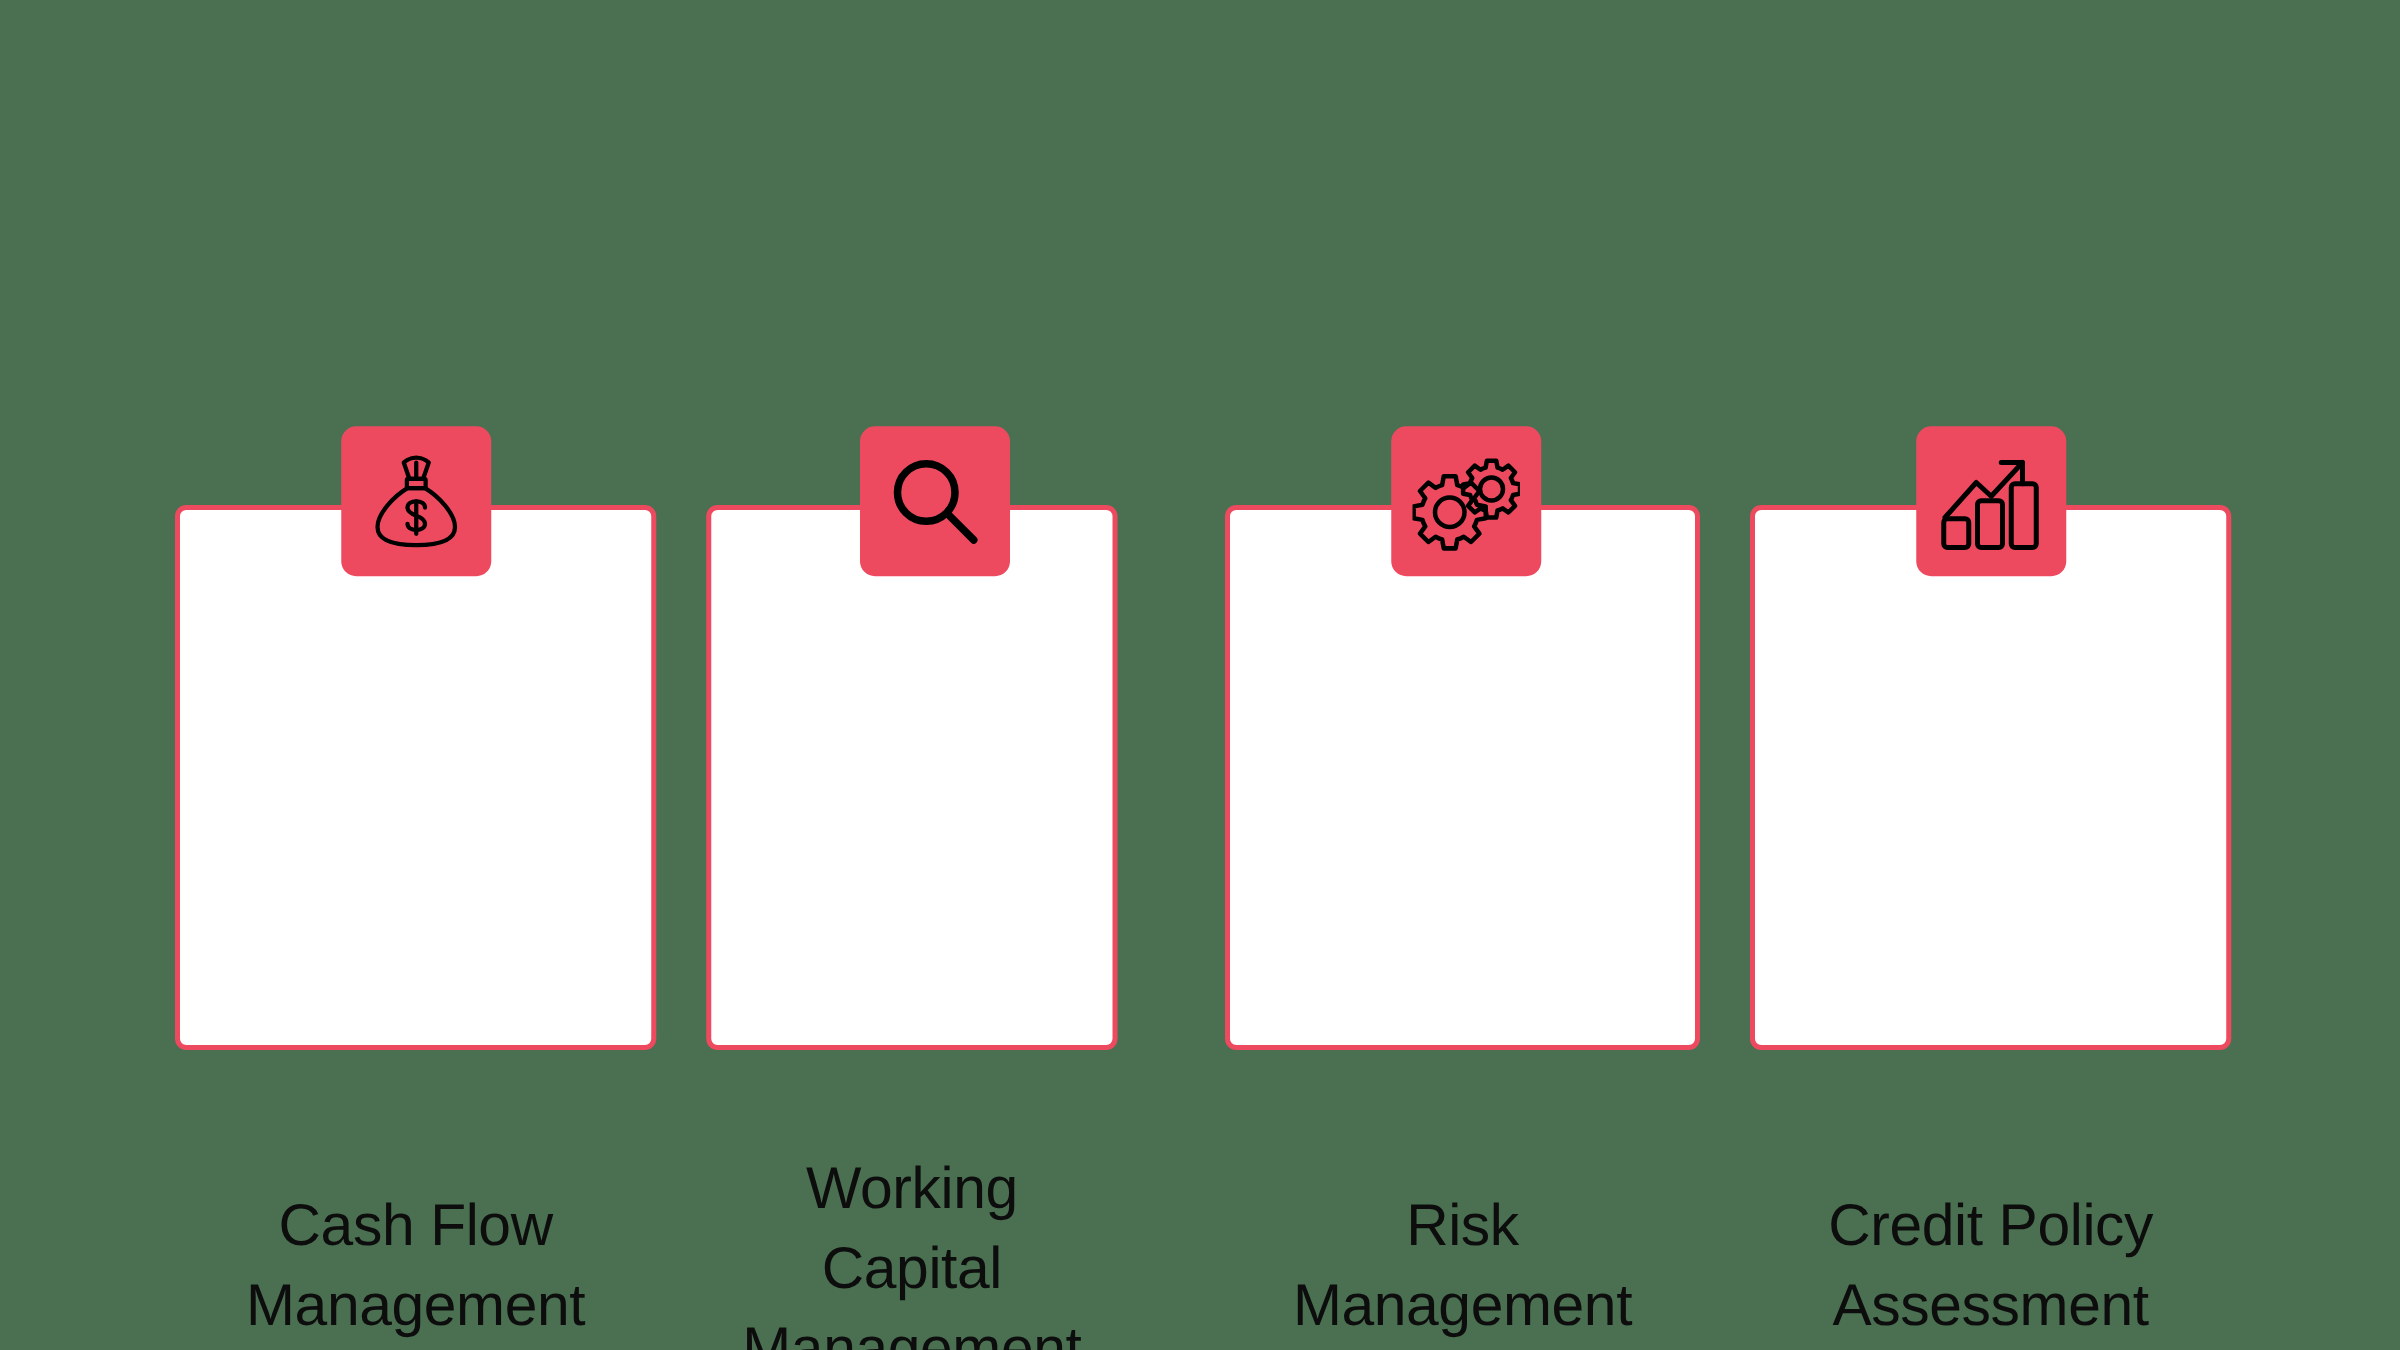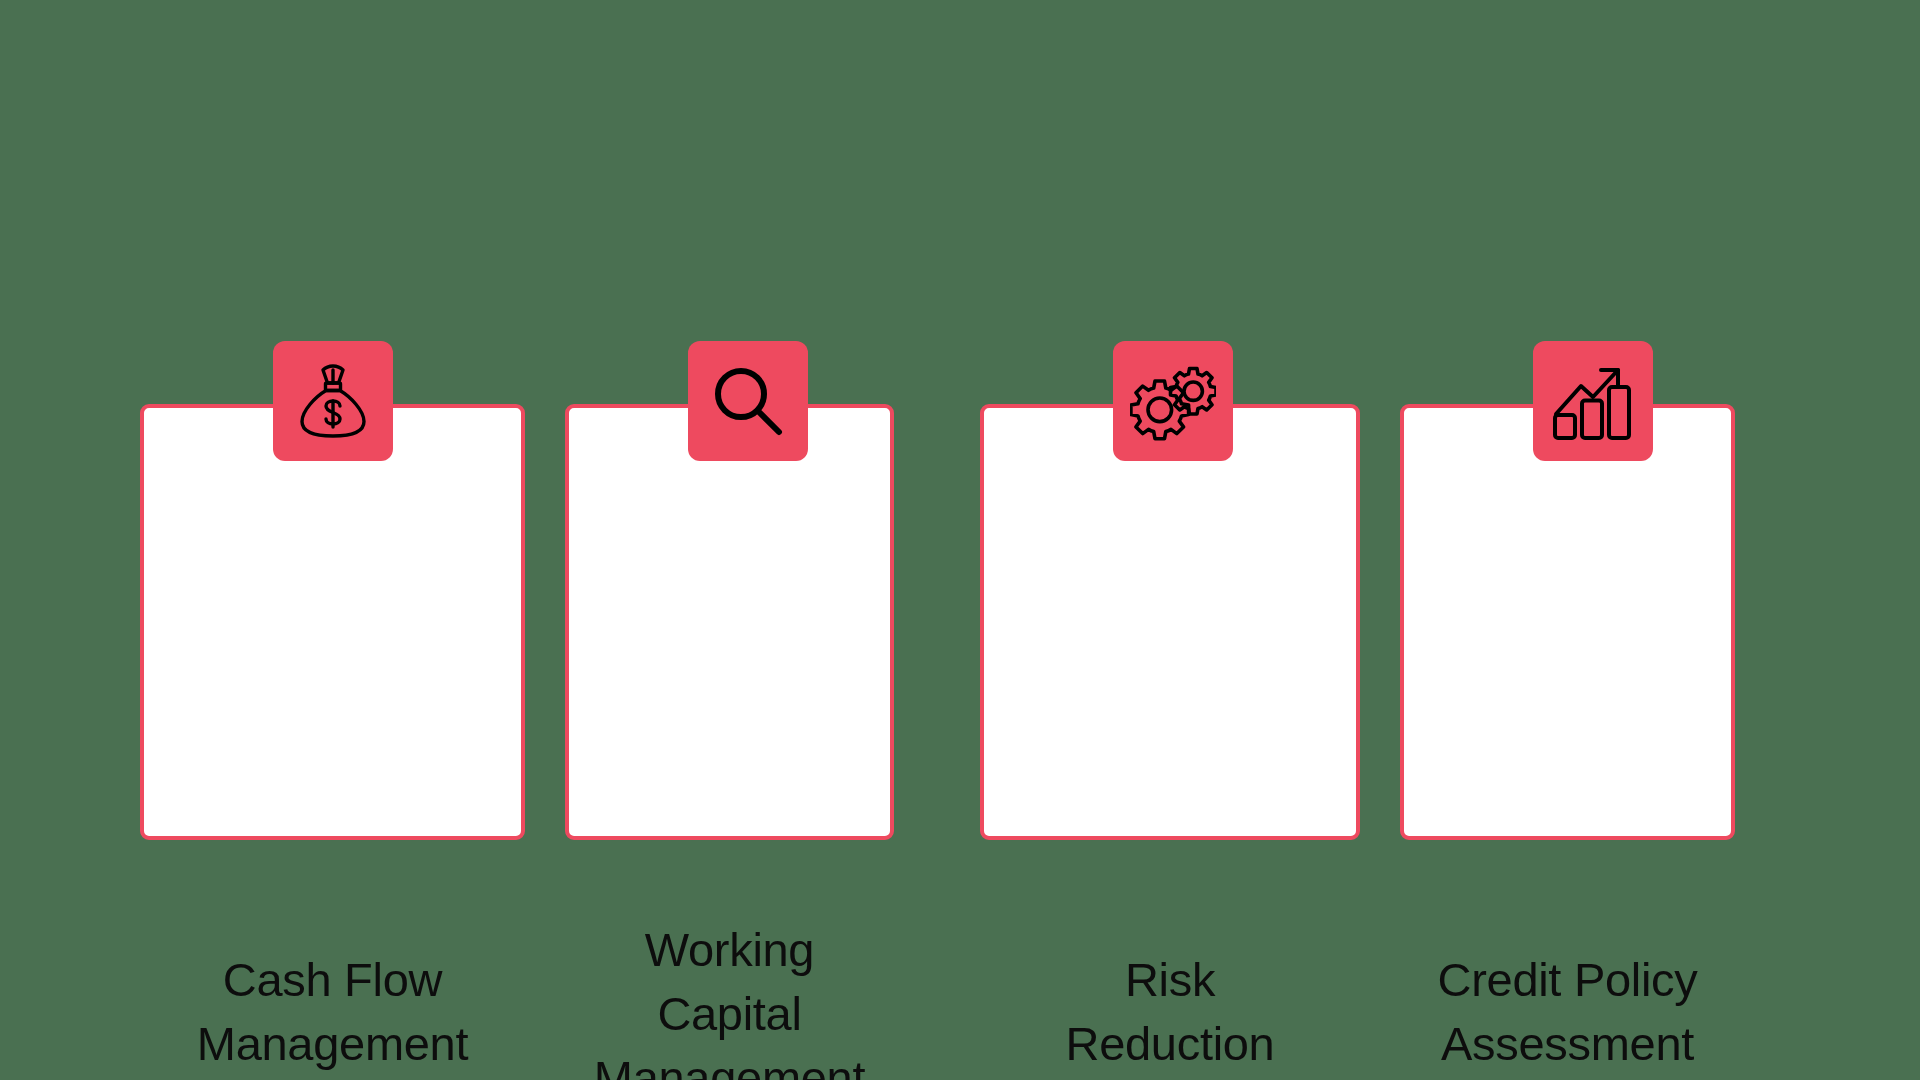--- a/index.html
+++ b/index.html
@@ -57,21 +57,21 @@
     align-items: center;
     justify-content: center;
   }
   .badge svg {
     display: block;
   }
   
   .card-0 { left: 140px;  top: 404px; width: 385px; height: 436px; }
   .card-1 { left: 565px;  top: 404px; width: 329px; height: 436px; }
   .card-2 { left: 980px;  top: 404px; width: 380px; height: 436px; }
-  .card-3 { left: 1400px; top: 404px; width: 335px; height: 436px; }
+  .card-3 { left: 1400px; top: 404px; width: 385px; height: 436px; }
 
   .badge-0 { left: 273px;  top: 341px; }
   .badge-1 { left: 688px;  top: 341px; }
   .badge-2 { left: 1113px; top: 341px; }
   .badge-3 { left: 1533px; top: 341px; }
 
   .title-0 { top: 540px; }
   .title-1 { top: 510px; }
   .title-2 { top: 540px; }
   .title-3 { top: 540px; }
@@ -109,21 +109,21 @@
       <span>
         <svg width="76" height="76" viewBox="0 0 76 76" fill="none" stroke="#000000" stroke-width="6" stroke-linecap="round" stroke-linejoin="round">
           <circle cx="31" cy="31" r="23"></circle>
           <path d="M47.5 47.5 L69 69"></path>
         </svg>
       </span>
     </div>
 
     <div class="card card-2" style="border-color: rgb(238, 74, 95); background: rgb(255, 255, 255);">
       <div class="card-title title-2" style="color: rgb(13, 13, 13);">Risk
-Reduction</div>
+Management</div>
     </div>
     <div class="badge badge-2" style="background: rgb(238, 74, 95);">
       <span>
         <svg width="86" height="82" viewBox="0 0 86 82" fill="none" stroke="#000000" stroke-width="3.6" stroke-linecap="round" stroke-linejoin="round">
 
           <path d="M59.5 8.5 h7.5 l1 5.6 a14.5 14.5 0 0 1 4.1 1.7 l4.6-3.3 5.3 5.3 -3.3 4.6
                    a14.5 14.5 0 0 1 1.7 4.1 l5.6 1 v7.5 l-5.6 1 a14.5 14.5 0 0 1 -1.7 4.1
                    l3.3 4.6 -5.3 5.3 -4.6-3.3 a14.5 14.5 0 0 1 -4.1 1.7 l-1 5.6 h-7.5 l-1-5.6
                    a14.5 14.5 0 0 1 -4.1-1.7 l-4.6 3.3 -5.3-5.3 3.3-4.6
                    a14.5 14.5 0 0 1 -1.7-4.1 l-5.6-1 v-7.5 l5.6-1 a14.5 14.5 0 0 1 1.7-4.1

